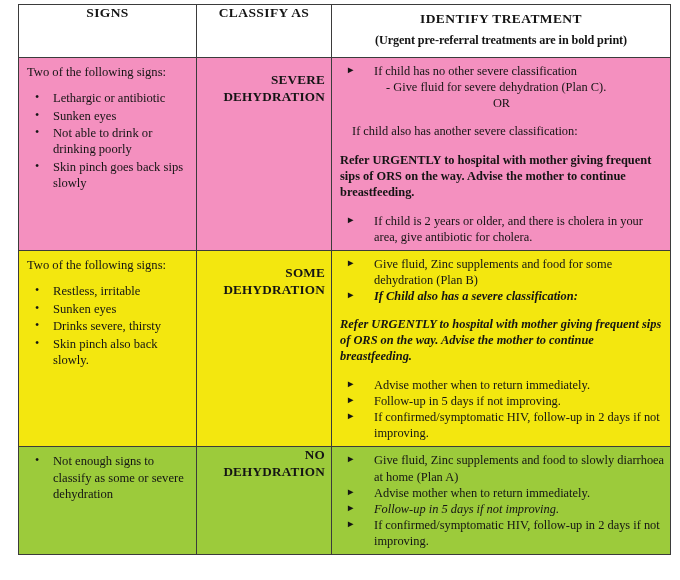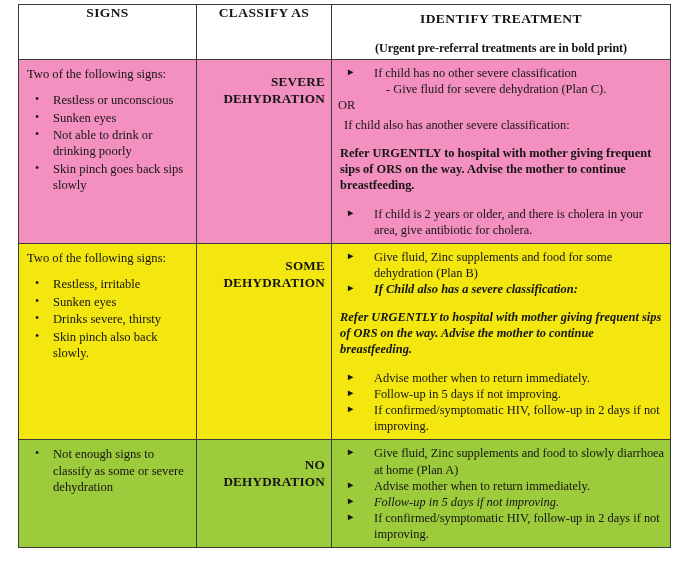--- a/index.html
+++ b/index.html
@@ -58,21 +58,21 @@
     padding: 6px 4px 3px 4px;
   }
   .head-title {
     display: block;
     font-weight: bold;
     font-size: 13.5px;
     letter-spacing: .4px;
   }
   .head-sub {
     display: block;
-    margin-top: 14px;
+    margin-top: 6px;
     font-size: 12.2px;
     font-weight: bold;
     letter-spacing: -.1px;
   }
 
   
   .row-severe td { background: #f490bf; }
   .row-some   td { background: #f3e70f; }
   .row-none   td { background: #9ccb3b; }
 
@@ -112,21 +112,21 @@
 
   
   .cell-class {
     text-align: right;
     font-weight: bold;
     font-size: 13.2px;
     line-height: 1.28;
     letter-spacing: .2px;
     padding-top: 14px;
   }
-  .row-none .cell-class { padding-top: 17px; }
+  .row-none .cell-class { padding-top: 0; }
 
   
   ul.treat {
     list-style: none;
     margin: 0;
     padding: 0;
   }
   ul.treat > li {
     position: relative;
     padding-left: 36px;
@@ -137,25 +137,26 @@
     left: 8px;
     top: 1px;
     font-size: 9.5px;
     line-height: 1.45;
   }
   .sub-dash {
     display: block;
     padding-left: 12px;
   }
   .centered {
+    text-align: center;
     display: block;
     font-family: Liberation Serif, serif;
   }
   .plain-line {
-    margin: 4px;
+    margin: 12px;
     padding-left: 2px;
   }
   .para-bold {
     margin: 11px 0 0 0;
     padding-left: 2px;
     font-weight: bold;
   }
   .para-bolditalic {
     margin: 11px 0 0 0;
     padding-left: 2px;
@@ -194,21 +195,21 @@
     </thead>
 
     <tbody>
 
       <tr class="row-severe">
 
         <td>
           <div class="cell">
             <p class="lead">Two of the following signs:</p>
             <ul class="signs">
-              <li><span class="bull">•</span><span>Restless or unconscious</span></li>
+              <li><span class="bull">•</span><span>Lethargic or antibiotic</span></li>
               <li><span class="bull">•</span><span>Sunken eyes</span></li>
               <li><span class="bull">•</span><span>Not able to drink or drinking  poorly</span></li>
               <li><span class="bull">•</span><span>Skin pinch goes back sips slowly</span></li>
             </ul>
           </div>
         </td>
 
         <td>
           <div class="cell cell-class">
             <div>SEVERE</div>

